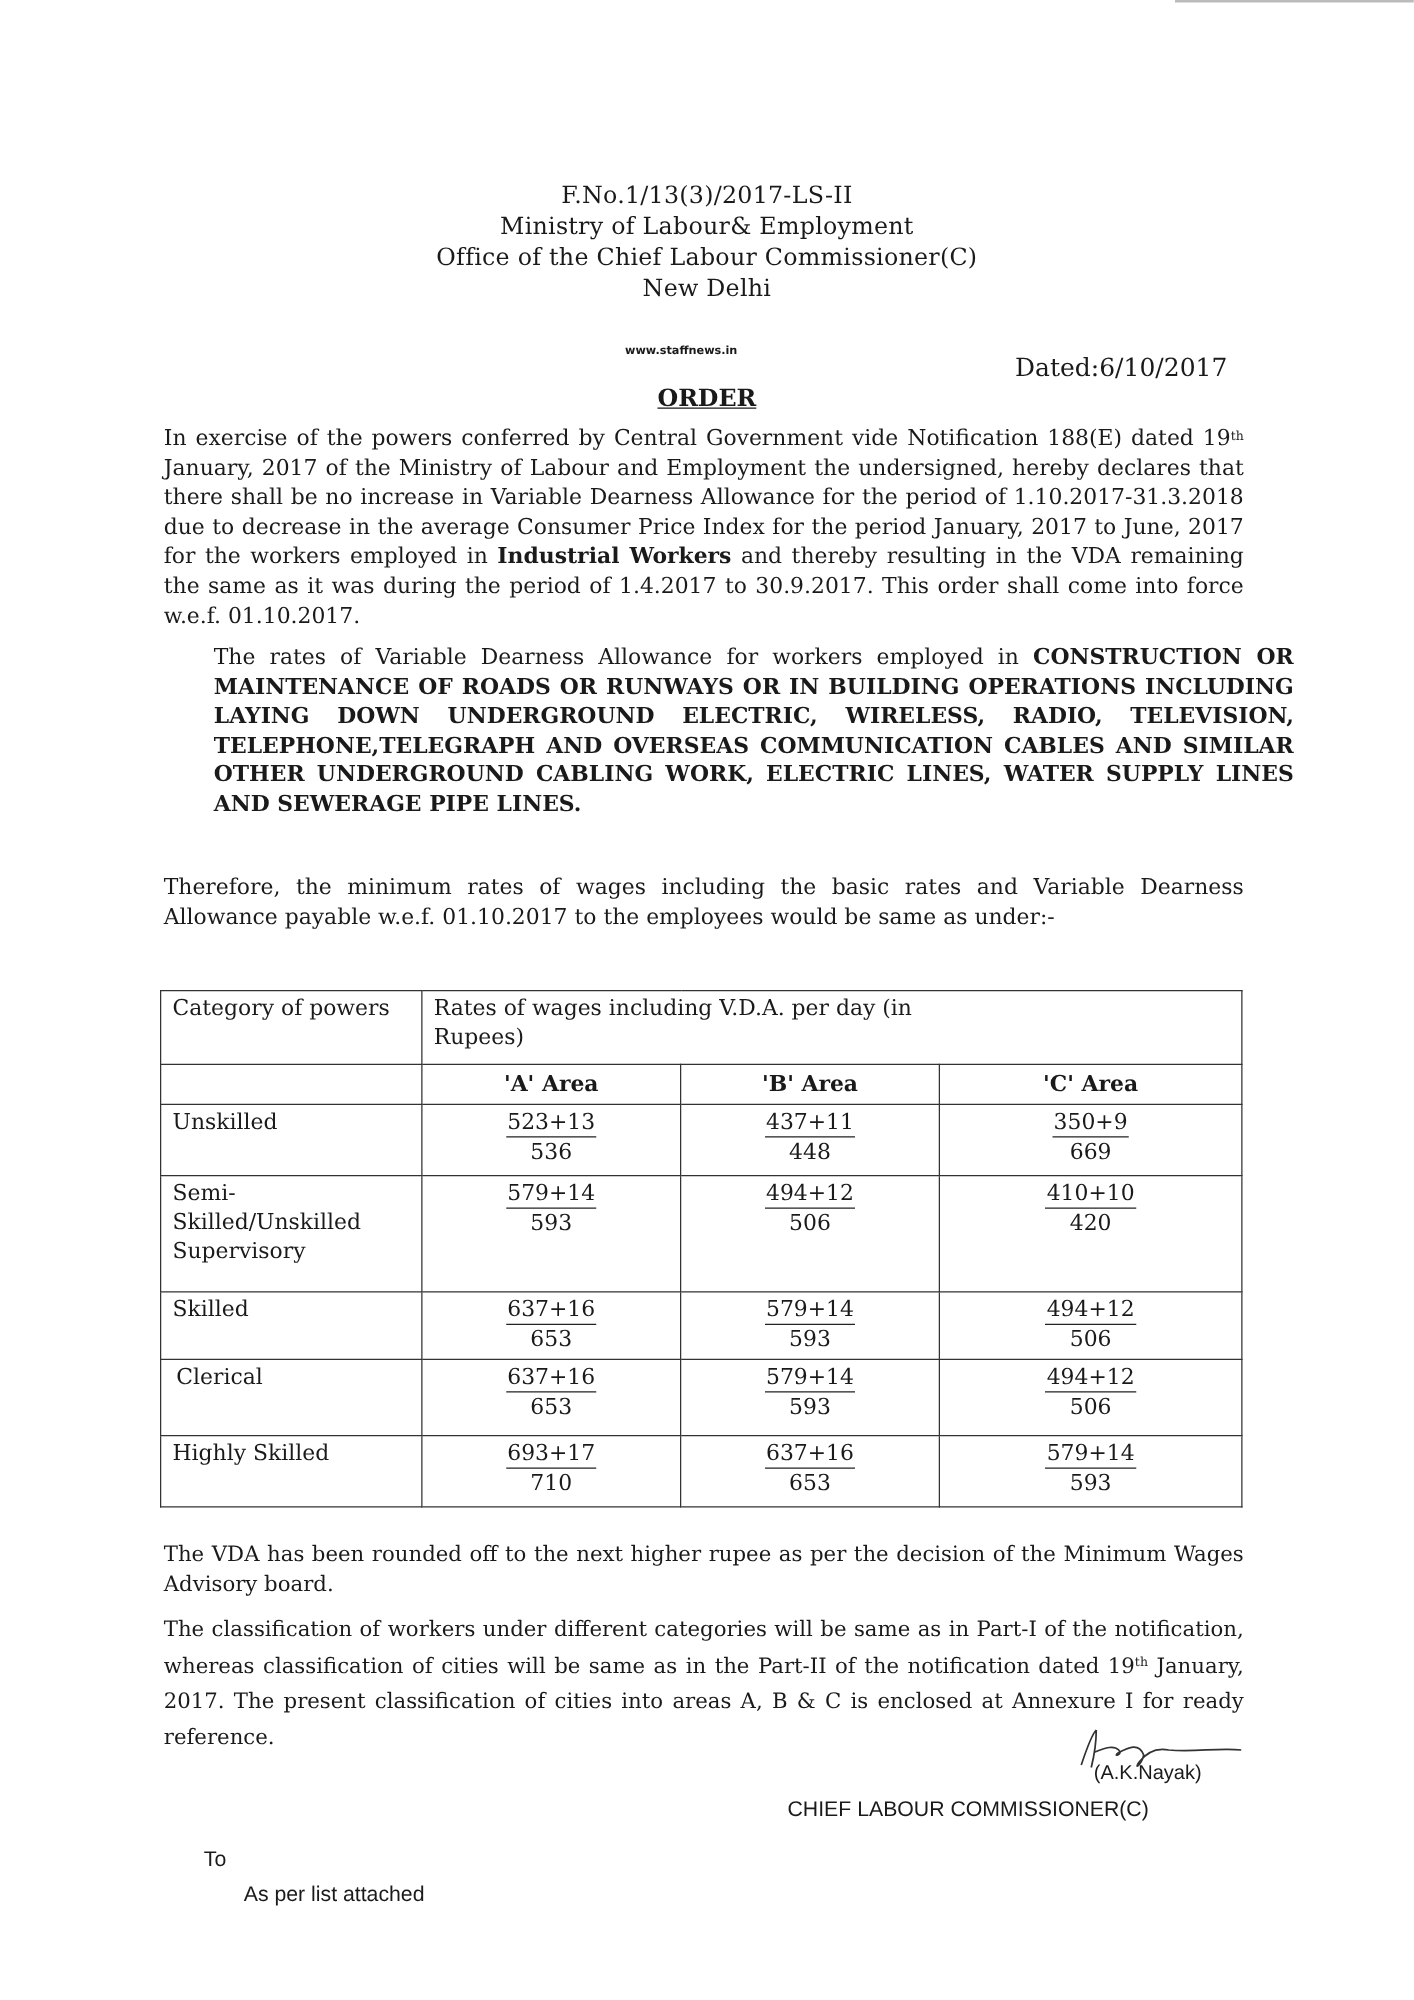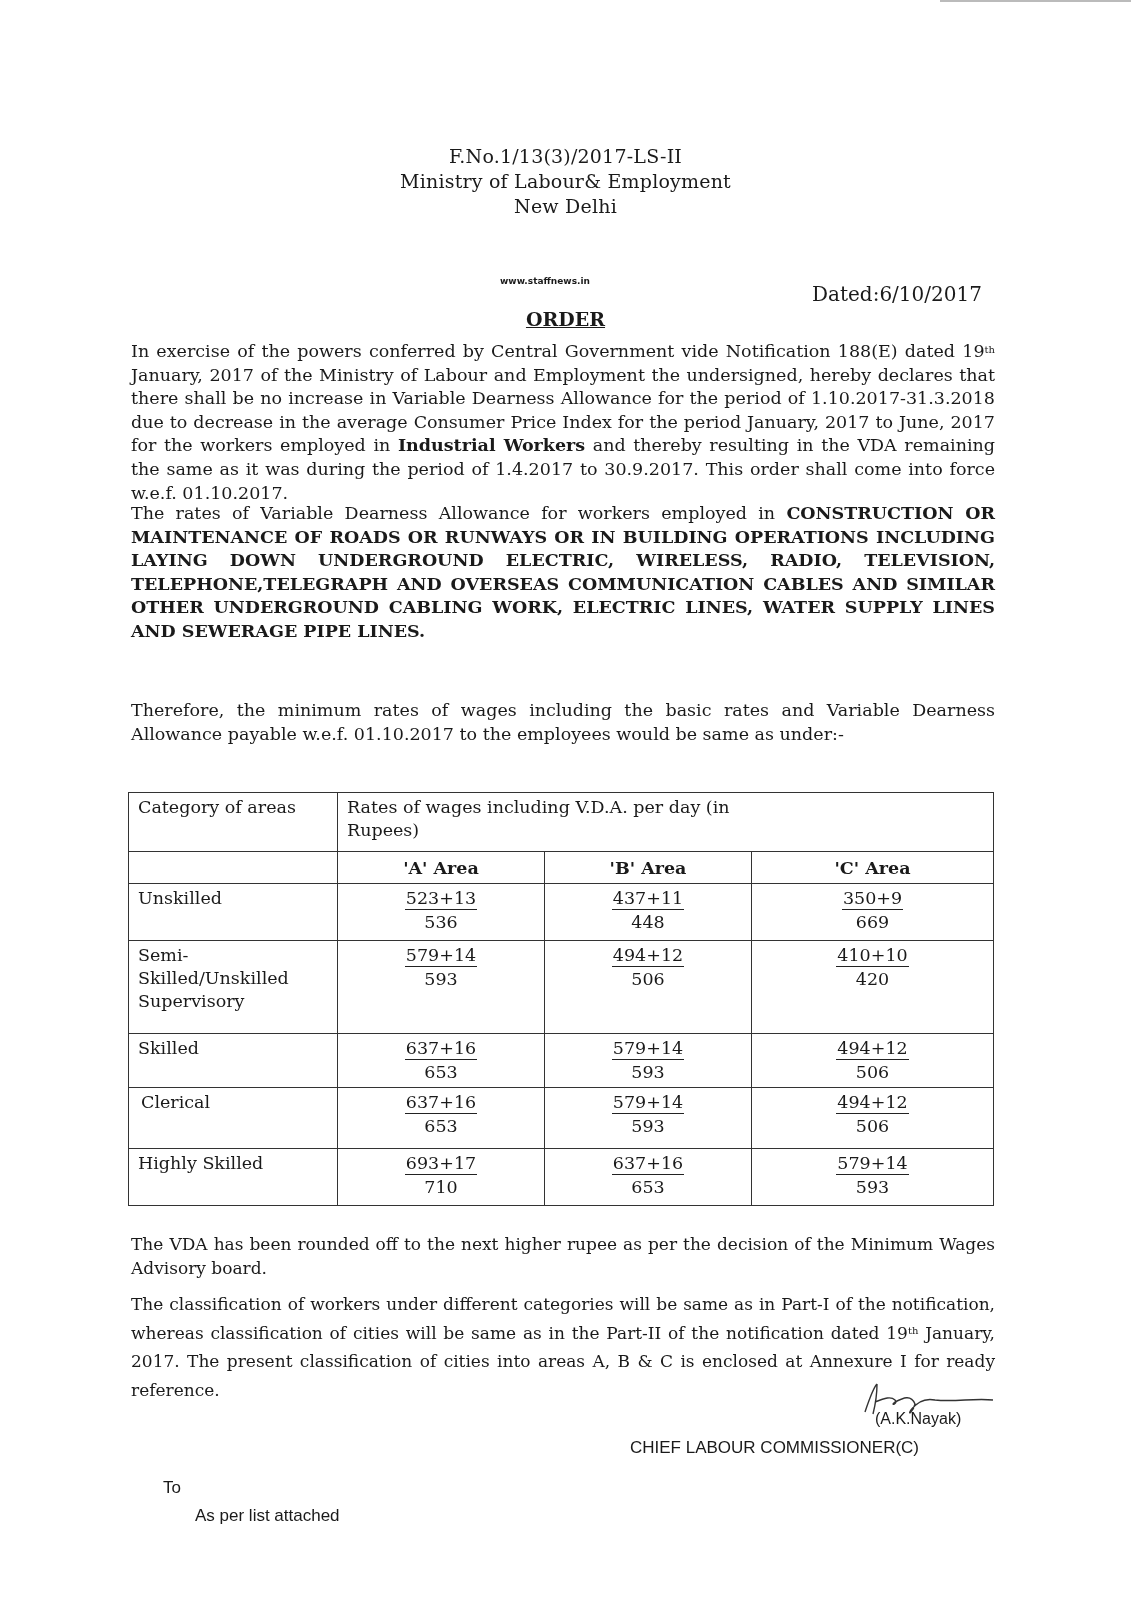--- a/index.html
+++ b/index.html
@@ -6,21 +6,21 @@
   body { width:1131px; height:1600px; position:relative; overflow:hidden; color:#1a1a1a;
          font-family: "DejaVu Serif", "Liberation Serif", serif; }
   .topline { position:absolute; top:0; left:940px; width:191px; height:2px; background:#bbbbbb; }
   .header { position:absolute; top:144px; left:0; width:1131px; text-align:center; font-size:19px; line-height:25px; letter-spacing:0.2px; }
   .header div { white-space:nowrap; }
   .watermark { position:absolute; top:276px; left:500px; font-family:"DejaVu Sans", sans-serif; font-size:9px; font-weight:bold;text-align:center; }
   .dated { position:absolute; top:282px; left:792px; font-size:20px;margin-left:20px; }
   .order { position:absolute; top:308px; left:0; width:1131px; text-align:center; font-weight:bold; font-size:19px; text-decoration:underline; }
   .para { position:absolute; left:131px; width:864px; font-size:17.5px; line-height:23.6px; text-align:justify; }
   .p1 { top:340px; }
-  .p2 { top:502px; }
+  .p2 { top:515px;margin-left:40px; }
   .p3 { top:699px; }
   .p4 { top:1232px; font-size:17px; line-height:24px; }
   .p5 { top:1290px; font-size:17px; line-height:28.5px; }
   b { font-weight:bold; }
   sup { font-size:10px; vertical-align:top; position:relative; top:-2px; }
   table.wages { position:absolute; top:792px; left:128px; width:866px; border-collapse:collapse; font-size:17.5px; }
   table.wages td { border:1.3px solid #333; vertical-align:top; padding:3px 9px; line-height:23px; }
   .c1 { width:190px; }
   .c2 { width:188px; }
   .c3 { width:188px; }
@@ -35,36 +35,37 @@
   .list { position:absolute; top:1506px; left:195px; font-family:"Liberation Sans", sans-serif; font-size:17px; }
 </style>
 </head>
 <body>
 
 <div class="topline"></div>
 
 <div class="header">
   <div>F.No.1/13(3)/2017-LS-II</div>
   <div>Ministry of Labour&amp; Employment</div>
+  <div>Office of the Chief Labour Commissioner(C)</div>
   <div>New Delhi</div>
 </div>
 <div class="watermark">www.staffnews.in</div>
 <div class="dated"><span>Dated:</span><span>6/10/2017</span></div>
 <div class="order">ORDER</div>
 
 <div class="para p1"><span>In exercise of the powers conferred by Central Government vide Notification 188(E) dated 19</span><sup>th</sup><span> January, 2017 of the Ministry of Labour and Employment the undersigned, hereby declares that there shall be no increase in Variable Dearness Allowance for the period of 1.10.2017-31.3.2018 due to decrease in the average Consumer Price Index for the period January, 2017 to June, 2017 for the workers employed in </span><b>Industrial Workers</b><span> and thereby resulting in the VDA  remaining the same as it was during the period of 1.4.2017 to 30.9.2017. This order shall come into force w.e.f. 01.10.2017.</span></div>
 
 <div class="para p2"><span>The rates of Variable Dearness Allowance for  workers employed in </span><b>CONSTRUCTION OR MAINTENANCE OF ROADS OR RUNWAYS OR IN BUILDING OPERATIONS INCLUDING LAYING DOWN UNDERGROUND ELECTRIC, WIRELESS, RADIO, TELEVISION, TELEPHONE,TELEGRAPH AND OVERSEAS COMMUNICATION CABLES AND SIMILAR OTHER UNDERGROUND CABLING WORK, ELECTRIC LINES, WATER SUPPLY LINES AND SEWERAGE PIPE LINES.</b></div>
 
 <div class="para p3">Therefore, the minimum rates of wages including the basic rates and Variable Dearness Allowance payable w.e.f. 01.10.2017 to the employees would be same as under:-</div>
 
 <table class="wages">
   <tbody>
       <tr>
-    <td class="c1" style="height:52px;">Category of areas</td>
+    <td class="c1" style="height:52px;">Category of powers</td>
     <td colspan="3">
           <div style="width:400px;">Rates of wages including V.D.A. per day (in Rupees)</div>
         </td>
   </tr>
   <tr>
     <td></td>
     <td class="c2 head-bold">'A' Area</td>
     <td class="c3 head-bold">'B' Area</td>
     <td class="head-bold">'C' Area</td>
   </tr>

